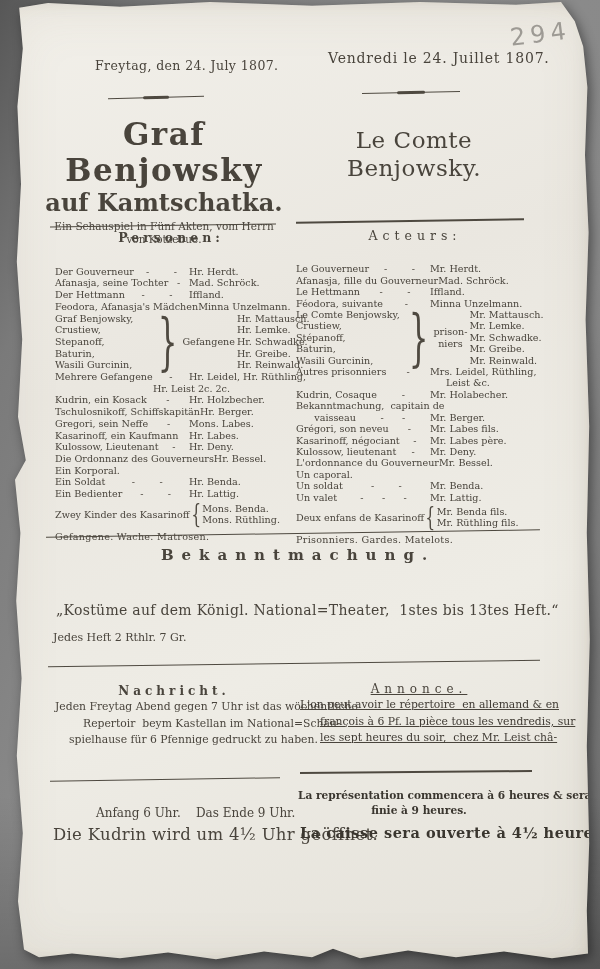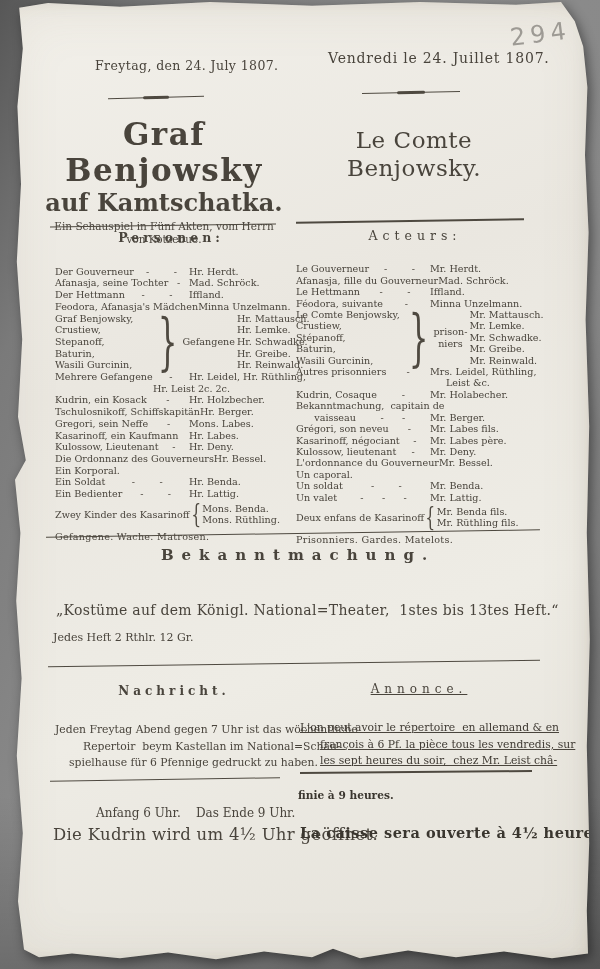--- a/index.html
+++ b/index.html
@@ -77,21 +77,21 @@
   
   .bek-head{left:0;top:546px;width:596px;text-align:center;font-size:15px;font-weight:bold;letter-spacing:8px;}
   .bek-intro{left:95px;top:584px;font-size:11px;}
   .bek-quote{left:56px;top:602px;font-size:14px;letter-spacing:.3px;}
   .bek-price{left:53px;top:631px;font-size:11px;}
 
   
   .notice{width:238px;}
   .nach{left:55px;top:684px;}
   .ann{left:300px;top:682px;text-decoration:underline;}
-  .notice .n-head{text-align:center;font-size:12px;letter-spacing:5px;margin-bottom:24px;}
+  .notice .n-head{text-align:center;font-size:12px;letter-spacing:5px;margin-bottom:1px;}
   .nach .n-head{font-weight:bold;letter-spacing:4px;}
   .notice .tline{font-size:10.8px;line-height:16.5px;white-space:pre;}
   .nach .tline:nth-child(2){padding-left:28px;}
   .nach .tline:nth-child(3){padding-left:14px;}
   .ann .tline:nth-child(2){padding-left:20px;}
   .ann .tline:nth-child(3){padding-left:20px;}
   .ann .tline{color:#3f3a33;}
 
   
   .de-times{left:96px;top:806px;font-size:12px;}
@@ -345,21 +345,21 @@
             </div>
           </div>
           <div class="cplain">Prisonniers.   Gardes.   Matelots.</div>
         </div>
     </div>
 
     <div class="rule fullrule-1"></div>
 
     <div class="abs bek-head">Bekanntmachung.</div>
     <div class="abs bek-quote pre">„Kostüme auf dem Königl. National=Theater,  1stes bis 13tes Heft.“</div>
-    <div class="abs bek-price pre">Jedes Heft 2 Rthlr. 12 Gr.</div>
+    <div class="abs bek-price pre">Jedes Heft 2 Rthlr. 7 Gr.</div>
 
     <div class="rule fullrule-2"></div>
 
     <div class="abs notice nach">
       <div class="n-head">Nachricht.</div>
       <div>
           <div class="tline">Jeden Freytag Abend gegen 7 Uhr ist das wöchentliche</div>
           <div class="tline">Repertoir  beym Kastellan im National=Schau-</div>
           <div class="tline">spielhause für 6 Pfennige gedruckt zu haben.</div>
         </div>
@@ -372,18 +372,19 @@
           <div class="tline">les sept heures du soir,  chez Mr. Leist châ-</div>
         </div>
     </div>
 
     <div class="rule botrule-de"></div>
     <div class="rule botrule-fr"></div>
 
     <div class="abs de-times pre">Anfang 6 Uhr.    Das Ende 9 Uhr.</div>
     <div class="abs de-kasse pre">Die Kudrin wird um 4½ Uhr geöffnet.</div>
     <div class="abs fr-times">
+        <div class="tline">La représentation commencera à 6 heures &amp; sera</div>
         <div class="tline">finie à 9 heures.</div>
       </div>
     <div class="abs fr-caisse pre">La caisse sera ouverte à 4½ heures.</div>
 
   </div>
 </div>
 
 </body></html>

